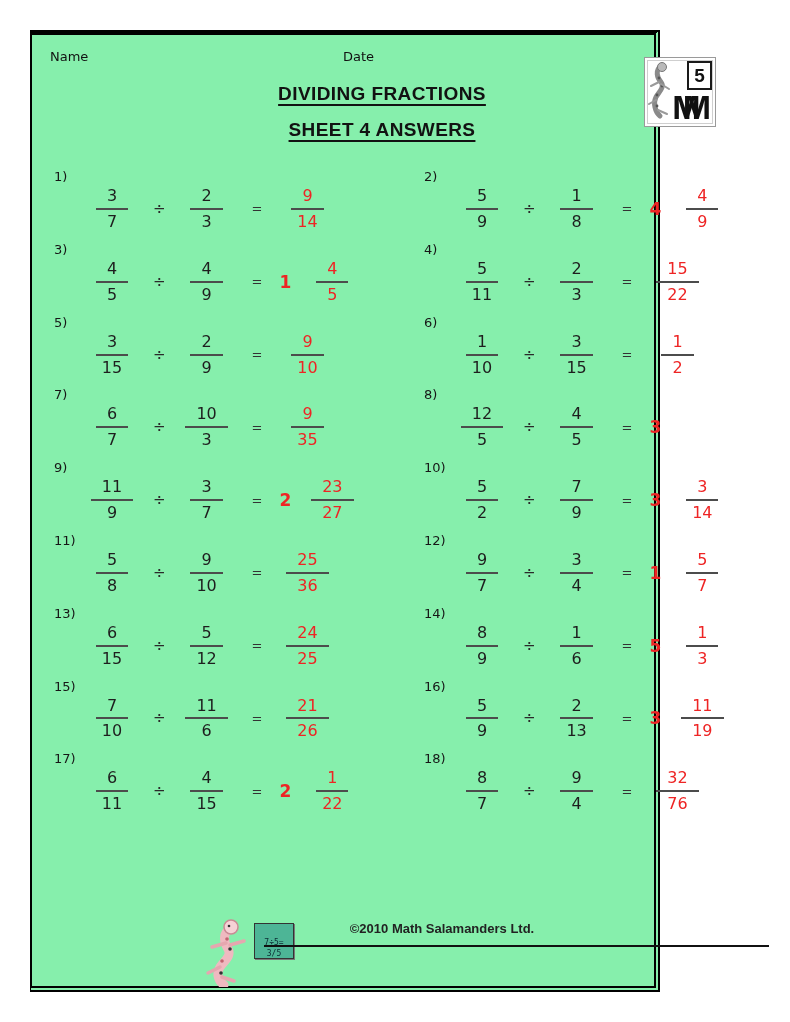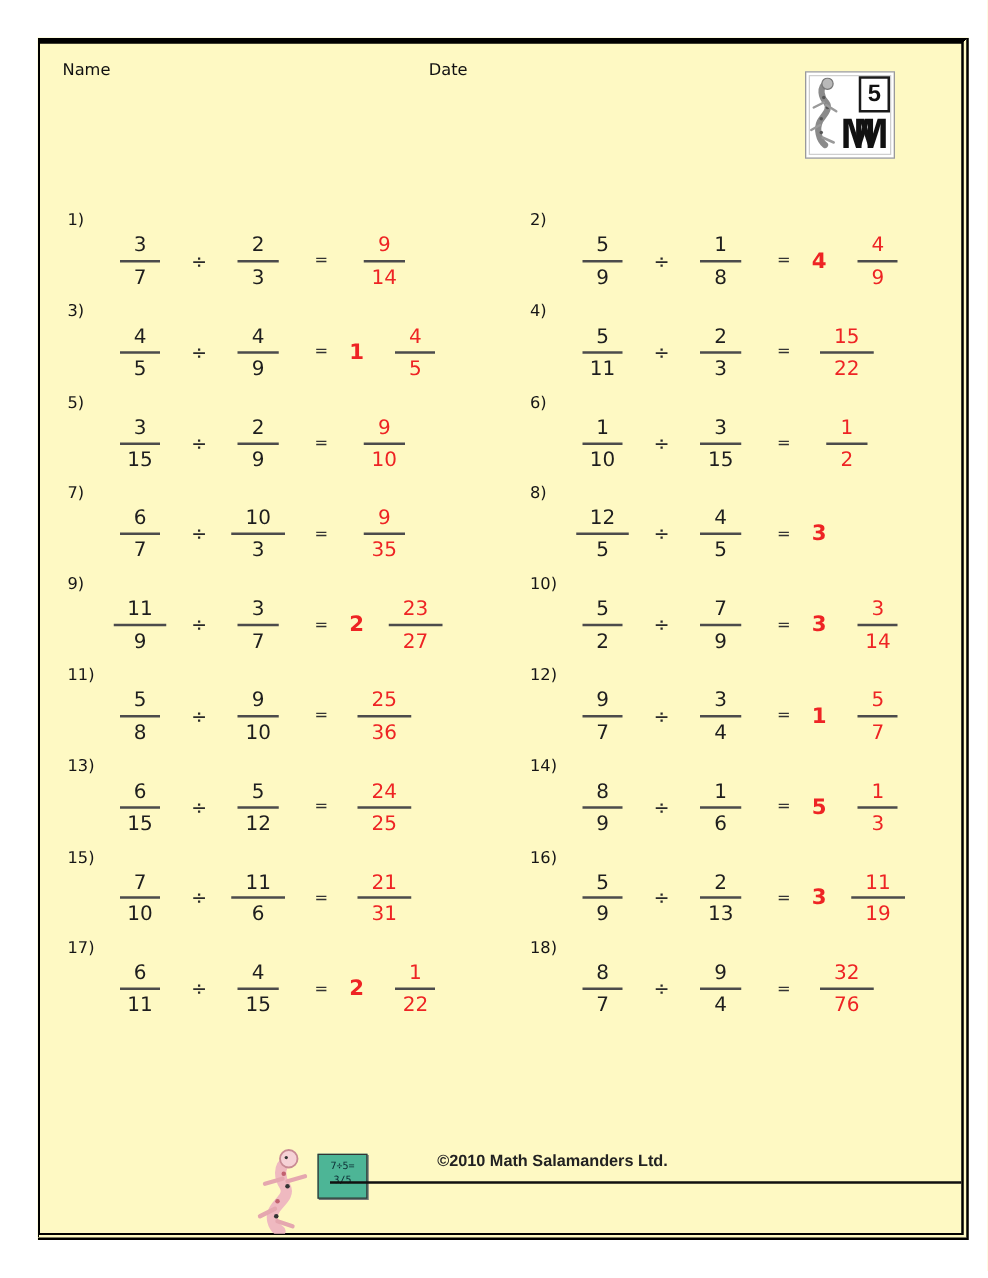--- a/index.html
+++ b/index.html
@@ -1,22 +1,22 @@
 <!DOCTYPE html>
 <html style="--red: #ee2424;"><head>
 <meta charset="utf-8">
 <style>
   html,body{margin:0;padding:0;}
   body{
     width:790px;height:1022px;position:relative;background:#ffffff;
     font-family:"DejaVu Sans", sans-serif;color:#1c1c1c;overflow:hidden;
   }
   .frame{
-    position:absolute;left:30px;top:30px;width:745px;height:962px;
-    box-sizing:border-box;background:#fef9c3;
+    position:absolute;left:30px;top:30px;width:630px;height:962px;
+    box-sizing:border-box;background:#86efac;
     border-top:5px solid #000;
     border-left:2px solid #000;
     border-right:6px double #000;
     border-bottom:6px double #000;
   }
   
   .hdr-label{position:absolute;font-size:13px;color:#111;}
   .name-label{left:18px;top:14px;}
   .date-label{left:295px;top:14px;margin-left:16px;}
   .title-wrap{position:absolute;left:0;top:48px;width:700px;text-align:center;}
@@ -63,36 +63,40 @@
   .ansfrac .n,.ansfrac .d{color:var(--red);}
   
   .footer{position:absolute;left:0;top:878px;width:745px;height:80px;}
   .copyright{position:absolute;left:100px;top:8px;width:620px;text-align:center;
     font-size:13px;color:#222;font-family:Liberation Sans, sans-serif;font-weight:600;}
   .foot-line{position:absolute;left:232px;top:32px;right:8px;height:2px;background:#111;}
   .mascot{position:absolute;left:168px;top:4px;}
   .board{
     position:absolute;left:222px;top:10px;width:40px;height:36px;background:#4db596;
     border:1px solid #333;box-shadow:1px 1px 0 #777;
-    font-size:8px;line-height:1.4;color:#0b2b33;text-align:center;padding-top:3px;box-sizing:border-box;
+    font-size:8px;line-height:1.4;color:#0b2b33;text-align:center;padding-top:13px;box-sizing:border-box;
     font-family:"DejaVu Sans Mono",monospace;
   }
   .big-logo{position:absolute;left:160px;top:30px;white-space:nowrap;color:#0e0e0e;
     font-family:"Liberation Sans",sans-serif;font-weight:700;}
   .big-logo .bm{font-size:56px;letter-spacing:-2px;vertical-align:-6px;}
   .big-logo .bt{font-size:30px;letter-spacing:2.5px;}
 </style>
 </head>
 <body>
 
 <div class="frame">
 
   <span class="hdr-label name-label">Name</span>
   <span class="hdr-label date-label">Date</span>
 
+  <div class="title-wrap">
+    <p class="title-line">DIVIDING FRACTIONS</p>
+    <p class="title-line">SHEET 4 ANSWERS</p>
+  </div>
 
   <div class="logo-box">
     <svg width="34" height="58" viewBox="0 0 34 58">
       <path d="M14 4 C8 8 10 16 14 20 C18 25 12 30 9 35 C6 41 8 50 13 54" fill="none" stroke="#8a8a8a" stroke-width="5" stroke-linecap="round"></path>
       <circle cx="15" cy="5" r="4.5" fill="#b9b9b9" stroke="#777" stroke-width="1"></circle>
       <circle cx="12" cy="16" r="1.4" fill="#555"></circle>
         <circle cx="15" cy="24" r="1.4" fill="#555"></circle>
       <circle cx="10" cy="33" r="1.4" fill="#555"></circle>
         <circle cx="10" cy="44" r="1.4" fill="#555"></circle>
       <path d="M12 20 L4 24 M14 22 L22 27 M9 38 L2 42 M11 48 L20 52" stroke="#9a9a9a" stroke-width="2" fill="none" stroke-linecap="round"></path>
@@ -402,21 +406,21 @@
       </span>
       <span class="op">÷</span>
       <span class="frac">
         <span class="n">11</span>
         <span class="d">6</span>
       </span>
       <span class="eqsign">=</span>
 
       <span class="frac ansfrac">
         <span class="n">21</span>
-        <span class="d">31</span>
+        <span class="d">26</span>
       </span>
     </div>
   </div>
 
   <div class="problem">
     <span class="pnum">16)</span>
     <div class="eq">
       <span class="frac">
         <span class="n">5</span>
         <span class="d">9</span>

